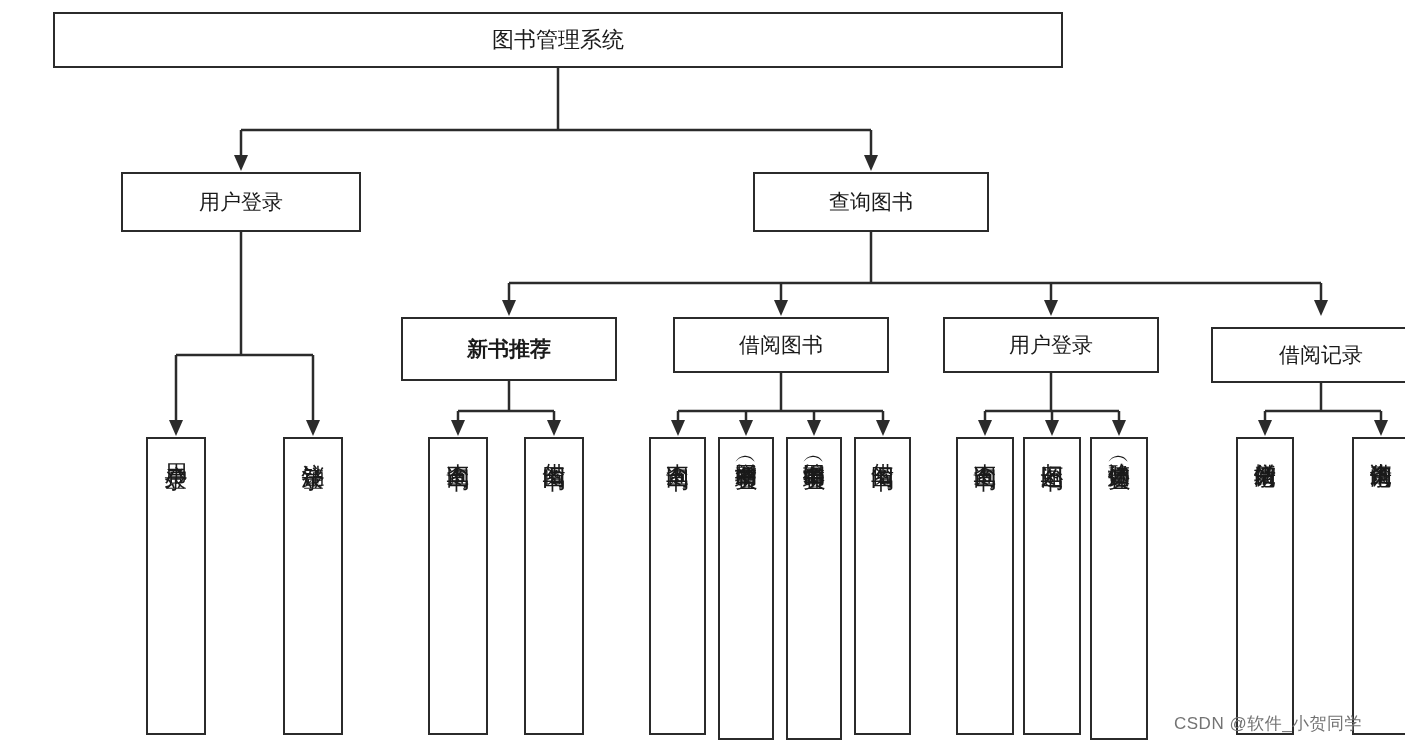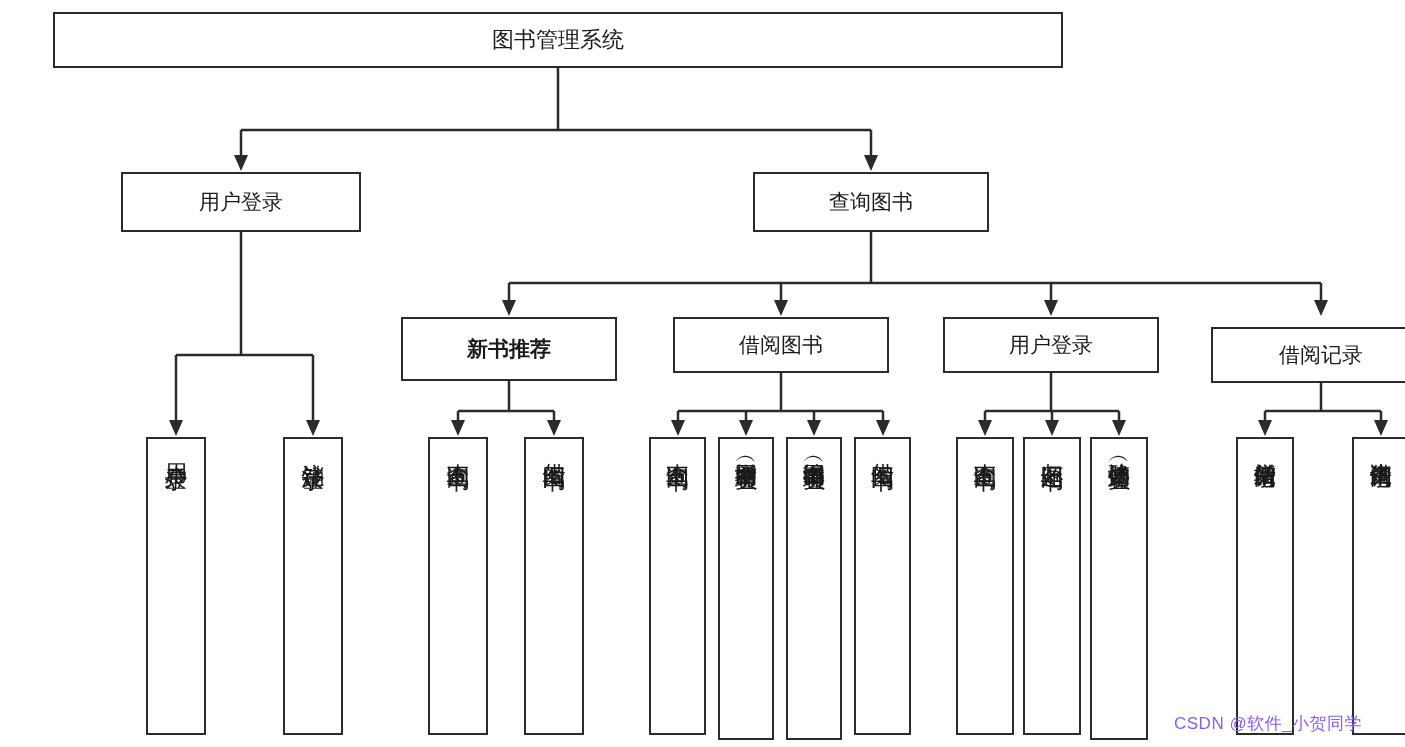--- a/index.html
+++ b/index.html
@@ -185,14 +185,14 @@
       <div class="node vert tall" style="left: 1049px; top: 437px; width: 58px; height: 303px;">
         <span class="label">确认归还（管理员）</span>
       </div>
       <div class="node vert tall" style="left: 1195px; top: 437px; width: 58px; height: 298px;">
         <span class="label">新增借阅记录</span>
       </div>
       <div class="node vert tall" style="left: 1311px; top: 437px; width: 58px; height: 298px;">
         <span class="label">查询借阅记录</span>
       </div>
     </div>
-  <div class="watermark" style="left: 1133px; top: 712px; color: #8b5cf6; text-align: center;">CSDN @软件_小贺同学</div>
+  <div class="watermark" style="left: 1133px; top: 712px; color: #737373; text-align: center;">CSDN @软件_小贺同学</div>
 </div>
 
 </body></html>

